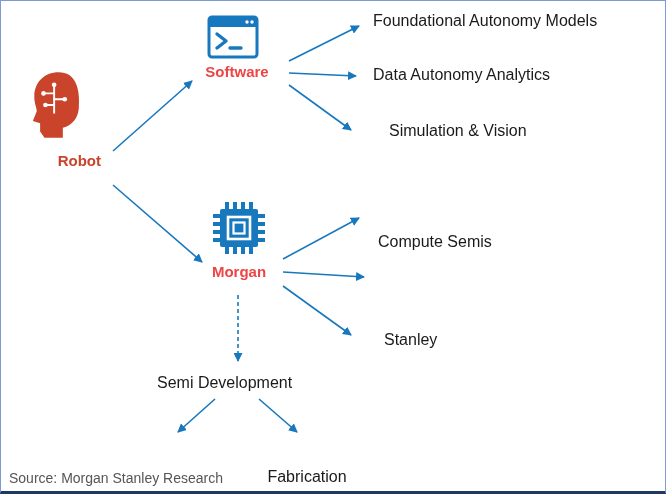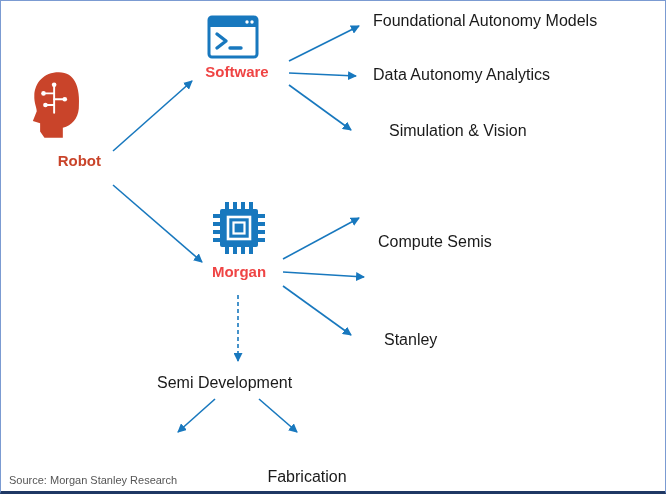--- a/index.html
+++ b/index.html
@@ -33,21 +33,21 @@
     font-size:15px;
     font-weight:bold;
     color:#c9442a;
     text-align:right;
     line-height:20px;
     width:84px;
   }
   .source-note{
     position:absolute;
     left:8px;bottom:5px;
-    font-size:11px;
+    font-size:14px;
     color:#555;
   }
 </style>
 </head>
 <body>
 
 <div class="frame">
 
   <svg class="edges" width="664" height="490" viewBox="0 0 664 490">
     <defs>

